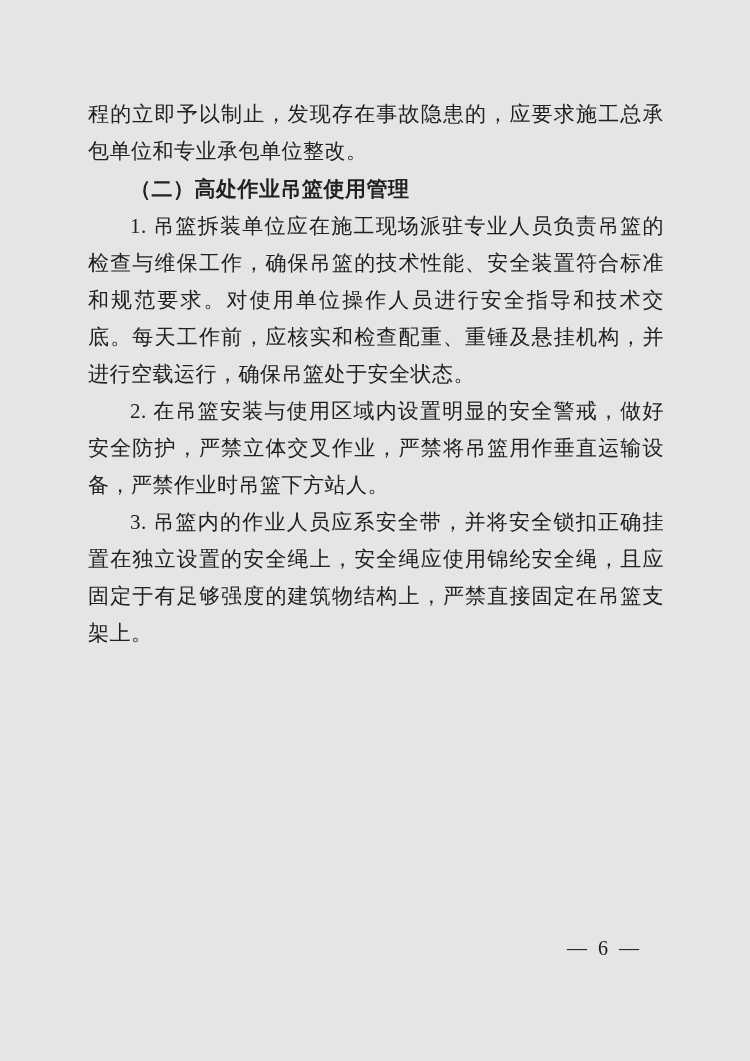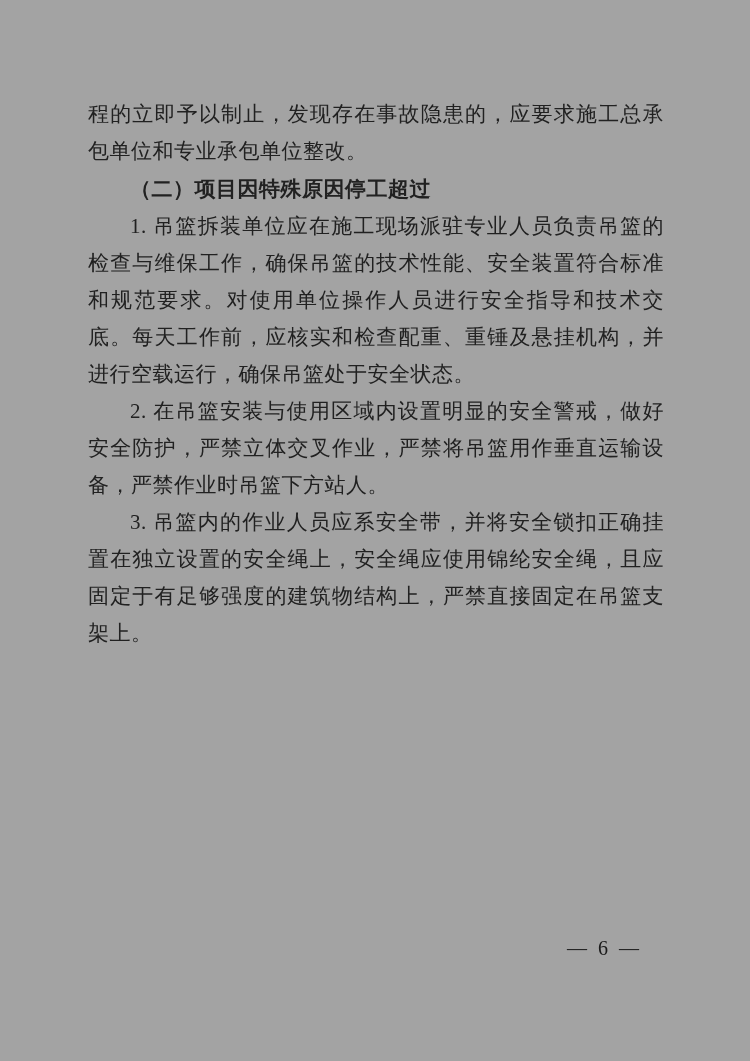--- a/index.html
+++ b/index.html
@@ -4,21 +4,21 @@
 <style>
   html, body {
     margin: 0;
     padding: 0;
     background: #ffffff;
   }
   .page {
     position: relative;
     width: 750px;
     height: 1061px;
-    background: #a3a3a3;
+    background: #e5e5e5;
     overflow: hidden;
     font-family: "Liberation Serif", "DejaVu Serif", serif;
     color: #212121;
   }
   .doc-body {
     position: absolute;
     left: 88px;
     top: 96px;
     width: 576px;
   }
@@ -51,21 +51,21 @@
     color: #1a1a1a;
     white-space: nowrap;
   }
 </style>
 </head>
 <body>
 
 <div class="page">
   <div class="doc-body">
     <p class="para">程的立即予以制止，发现存在事故隐患的，应要求施工总承包单位和专业承包单位整改。</p>
-    <h2 class="heading">（二）项目因特殊原因停工超过</h2>
+    <h2 class="heading">（二）高处作业吊篮使用管理</h2>
     <p class="para indent">1. 吊篮拆装单位应在施工现场派驻专业人员负责吊篮的检查与维保工作，确保吊篮的技术性能、安全装置符合标准和规范要求。对使用单位操作人员进行安全指导和技术交底。每天工作前，应核实和检查配重、重锤及悬挂机构，并进行空载运行，确保吊篮处于安全状态。</p>
     <p class="para indent">2. 在吊篮安装与使用区域内设置明显的安全警戒，做好安全防护，严禁立体交叉作业，严禁将吊篮用作垂直运输设备，严禁作业时吊篮下方站人。</p>
     <p class="para indent">3. 吊篮内的作业人员应系安全带，并将安全锁扣正确挂置在独立设置的安全绳上，安全绳应使用锦纶安全绳，且应固定于有足够强度的建筑物结构上，严禁直接固定在吊篮支架上。</p>
   </div>
 
   <div class="page-footer">
     <span>— 6 —</span>
   </div>
 </div>
 

